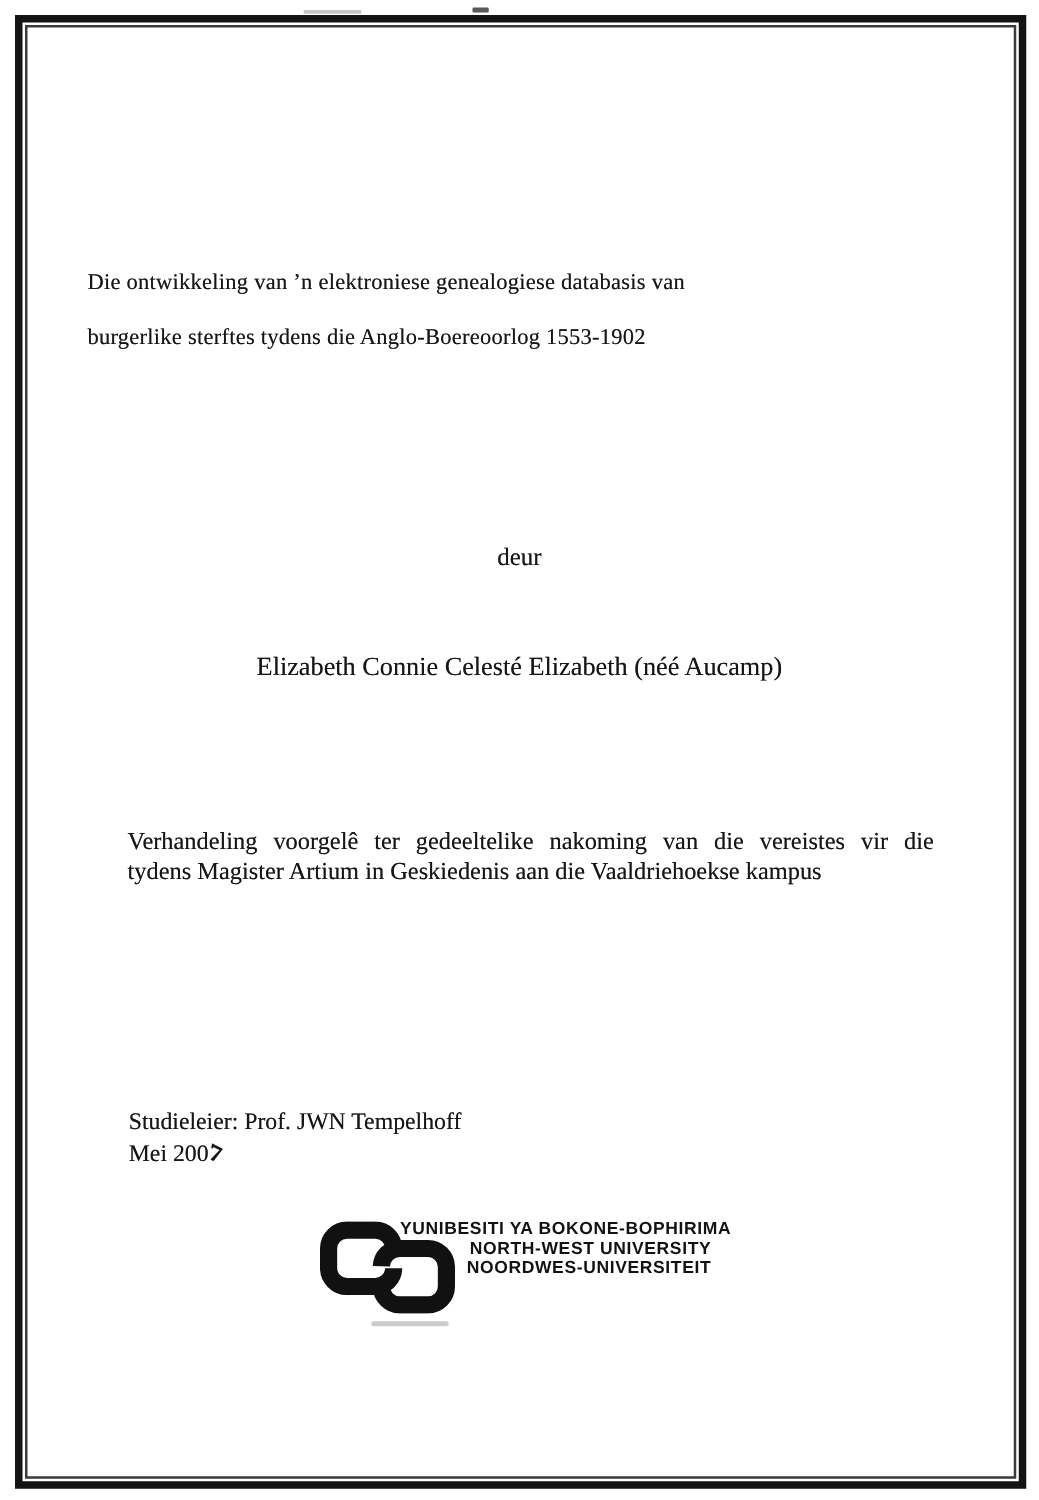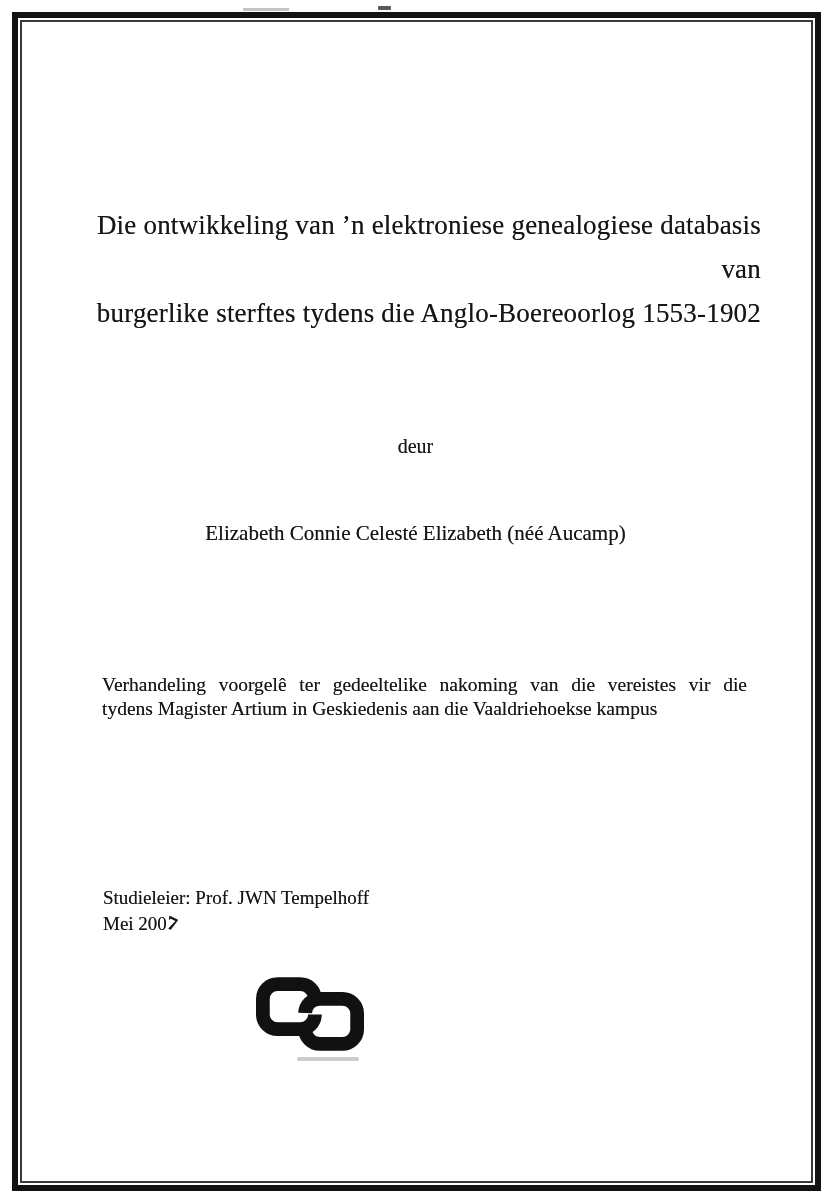--- a/index.html
+++ b/index.html
@@ -25,37 +25,37 @@
   
   .artifact { position:absolute; background:#222; }
   .artifact.a1 { left:378px; top:6px;  width:13px; height:4px; opacity:.75; border-radius:1px; }
   .artifact.a2 { left:243px; top:8px;  width:46px; height:3px; background:#979797; opacity:.55; }
   .artifact.a3 { left:297px; top:1057px; width:62px; height:4px; background:#8f8f8f; opacity:.45; border-radius:2px; }
 
   .serif-text { text-shadow:0 0 .5px rgba(10,10,10,.6); }
 
   .title {
     position:absolute; top:203px; left:70px; right:70px;
-    text-align:right;
-    font-size:27px; line-height:44px;
+    text-align:left;
+    font-size:18px; line-height:44px;
     letter-spacing:.2px;
   }
   .byline {
     position:absolute; top:434px; left:0; right:0;
     text-align:center; font-size:20px; line-height:24px;
   }
   .author {
     position:absolute; top:518px; left:0; right:0;
     text-align:center; font-size:21px; line-height:30px;
   }
   .statement {
     position:absolute; top:662px; left:102px; width:645px;
     font-size:19.5px; line-height:23.8px;
   }
-  .statement .l1 { text-align:justify; text-align-last:justify;margin-top:11px; }
+  .statement .l1 { text-align:justify; text-align-last:justify; }
   .statement .italic { }
   .supervisor-block {
     position:absolute; top:885px; left:103px;
     font-size:19px; line-height:25.5px;
   }
   .date-line .seven {
     display:inline-block;
     transform:rotate(10deg) skewY(16deg) scaleX(1.12);
     transform-origin:50% 60%;
     font-weight:600;
@@ -106,14 +106,19 @@
     <div class="date-line"><span>Mei 200</span><span class="seven">7</span></div>
   </div>
 
   <svg class="logo-mark" viewBox="0 0 110 75" xmlns="http://www.w3.org/2000/svg" aria-hidden="true">
 
     <rect x="7" y="7" width="53" height="46" rx="15" fill="none" stroke="#111111" stroke-width="14" stroke-dasharray="46.5 16 400"></rect>
 
     <rect x="50" y="22" width="53" height="46" rx="15" fill="none" stroke="#111111" stroke-width="14" stroke-dasharray="132.7 16 400"></rect>
   </svg>
 
+  <div class="logo-text">
+    <div>YUNIBESITI YA BOKONE-BOPHIRIMA</div>
+    <div>NORTH-WEST UNIVERSITY</div>
+    <div>NOORDWES-UNIVERSITEIT</div>
+  </div>
 
 </div>
 
 </body></html>

